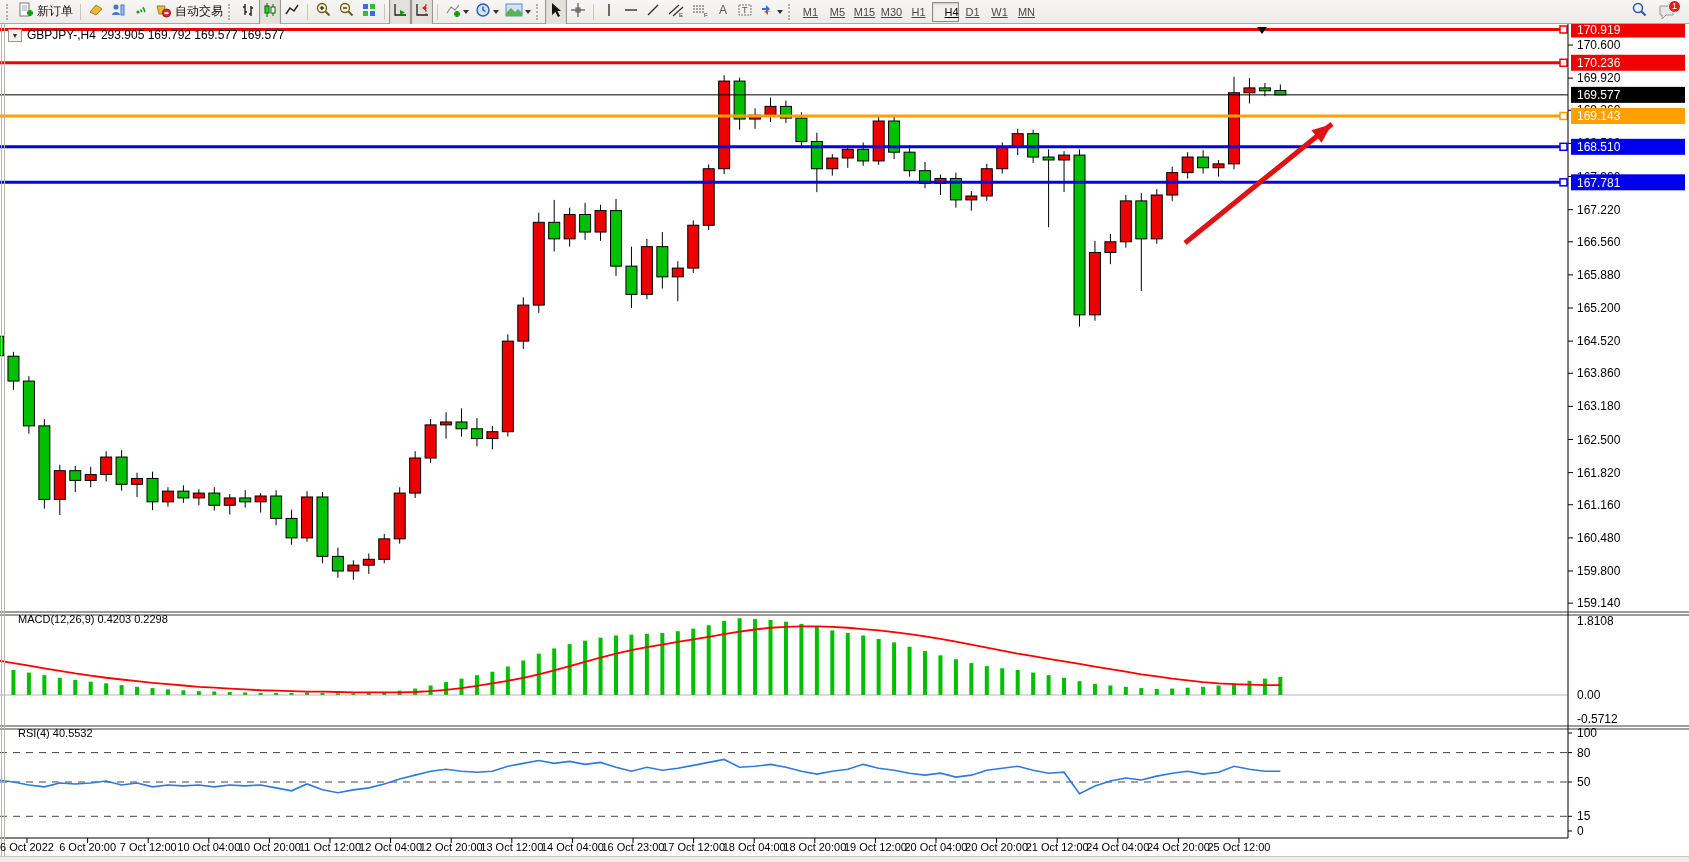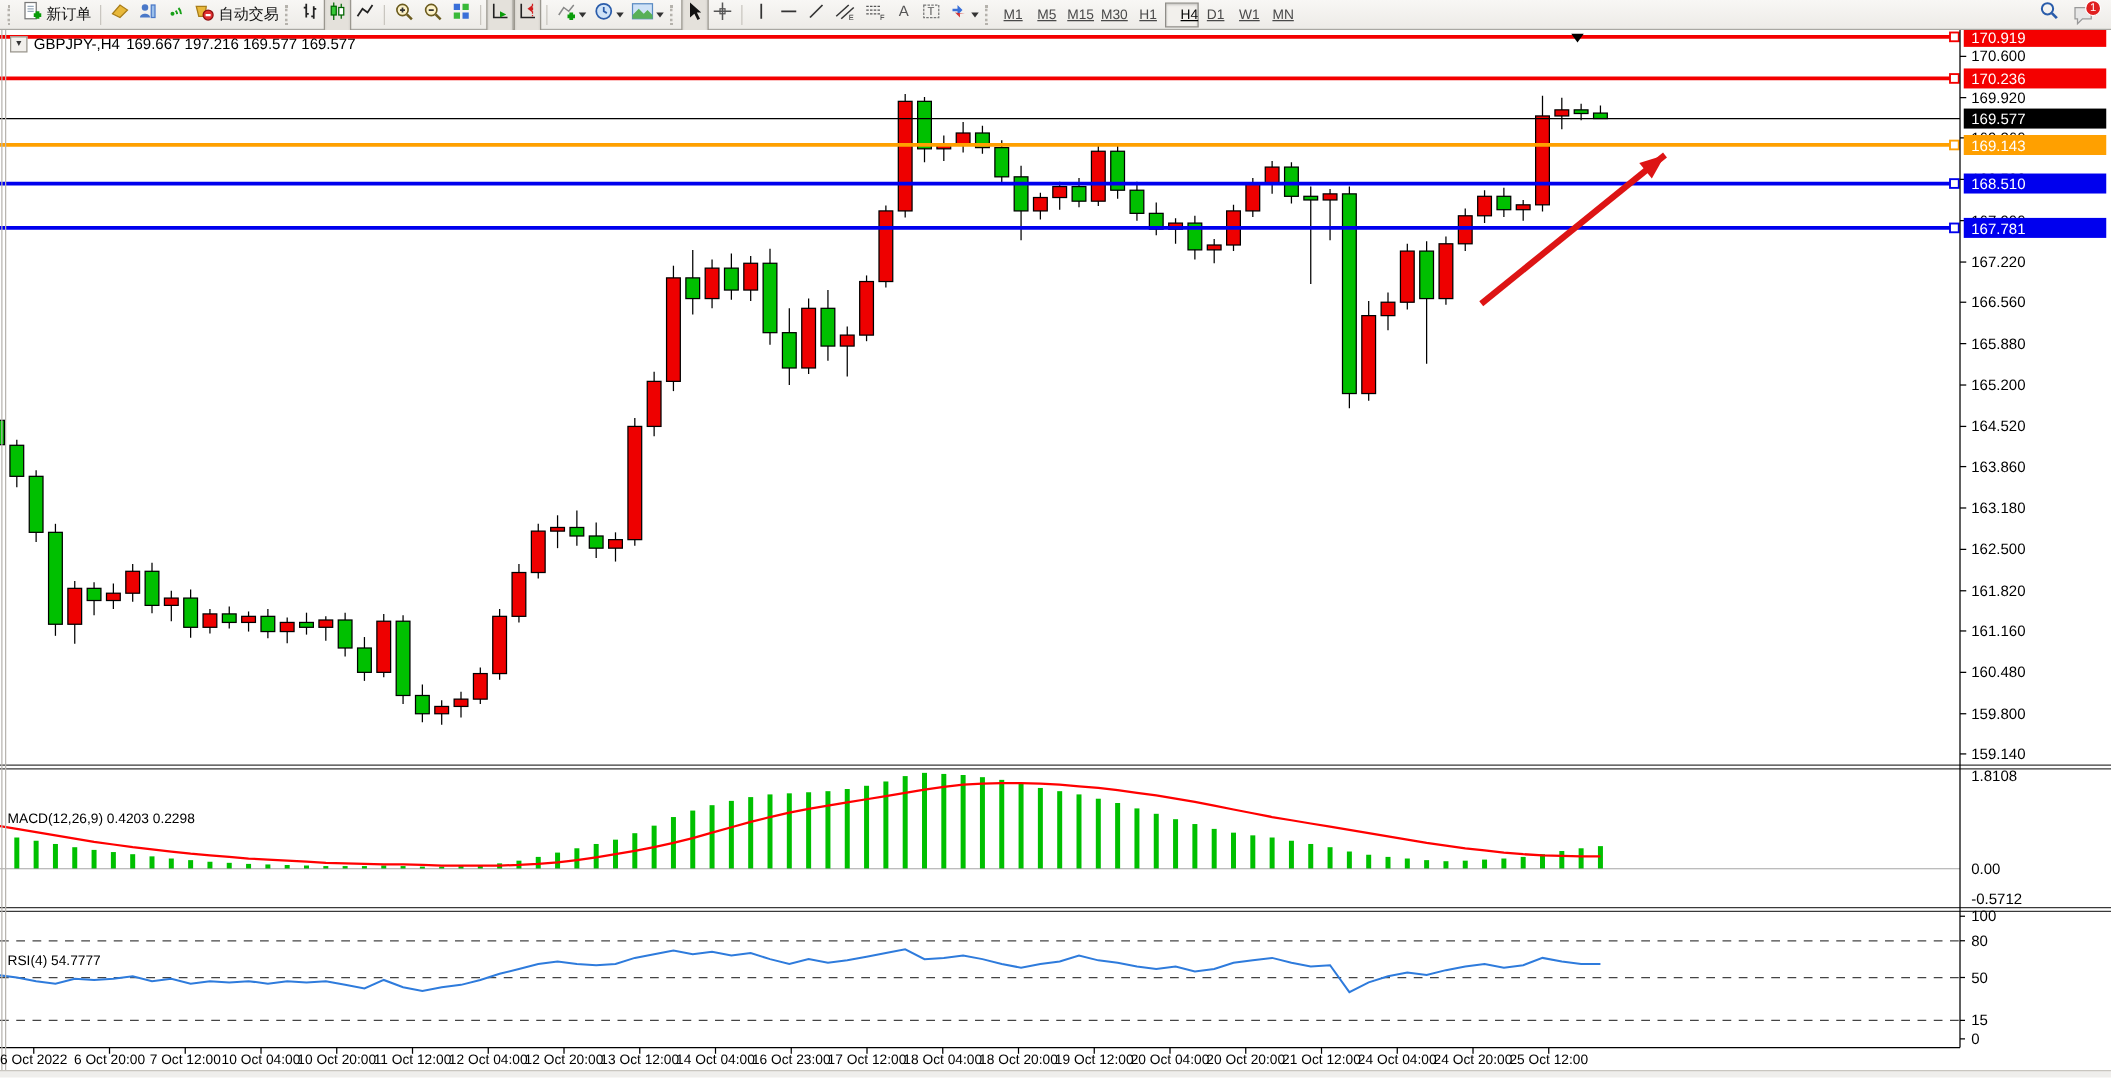--- a/index.html
+++ b/index.html
@@ -26,21 +26,21 @@
   .chat-badge { position:absolute; right:-2px; top:-2px; min-width:13px; height:13px; border-radius:7px;
     background:#e02020; color:#fff; font-size:9px; display:flex; align-items:center; justify-content:center;
     border:1px solid #fff; }
   
   .chart-area { position:absolute; left:0; top:24px; width:1689px; height:838px; background:#fff; }
   #chart-svg { position:absolute; left:0; top:0; }
   .chart-title { position:absolute; left:8px; top:4px; display:flex; align-items:center; gap:5px;
     font-size:12px; color:#000; z-index:5; }
   .collapse-btn { width:14px; height:13px; border:1px solid #9a978f; background:#f2f0ec;
     display:flex; align-items:center; justify-content:center; font-size:7px; color:#333; }
-  .pane-label { position:absolute; left:6px; font-size:11px; color:#000; z-index:5;margin-top:36px; }
+  .pane-label { position:absolute; left:18px; font-size:11px; color:#000; z-index:5; }
   .bottom-strip { position:absolute; left:0; top:832px; width:1689px; height:6px; background:#efeeec;
     border-top:1px solid #c9c6c0; }
 </style>
 </head>
 <body>
 
 <div class="toolbar">
   <div class="grip"></div>
 
   <div class="tb-group">
@@ -659,24 +659,24 @@
       <line x1="1239" y1="814" x2="1239" y2="819" stroke="#000"></line>
       <text x="1239" y="827" font-size="11" fill="#000" text-anchor="middle" font-family="Liberation Sans, sans-serif">25 Oct 12:00</text>
       <line x1="1185" y1="219" x2="1332" y2="100" stroke="#dd1414" stroke-width="5"></line>
       <polygon points="1332,100 1311.4215167565064,106.36600560769939 1321.488688415194,118.80192353901917" fill="#dd1414"></polygon>
       <polygon points="1257,3 1267,3 1262,10" fill="#000000"></polygon>
     </svg>
 
   <div class="chart-title">
     <div class="collapse-btn">▼</div>
     <span>GBPJPY-,H4</span>
-    <span>169.667 197.216 169.577 169.577</span>
+    <span>293.905 169.792 169.577 169.577</span>
   </div>
 
   <div class="pane-label" style="top:589px">
     <span>MACD(12,26,9)</span> <span>0.4203 0.2298</span>
   </div>
   <div class="pane-label" style="top:703px">
-    <span>RSI(4)</span> <span>54.7777</span>
+    <span>RSI(4)</span> <span>40.5532</span>
   </div>
 
   <div class="bottom-strip"></div>
 </div>
 
 </body></html>

